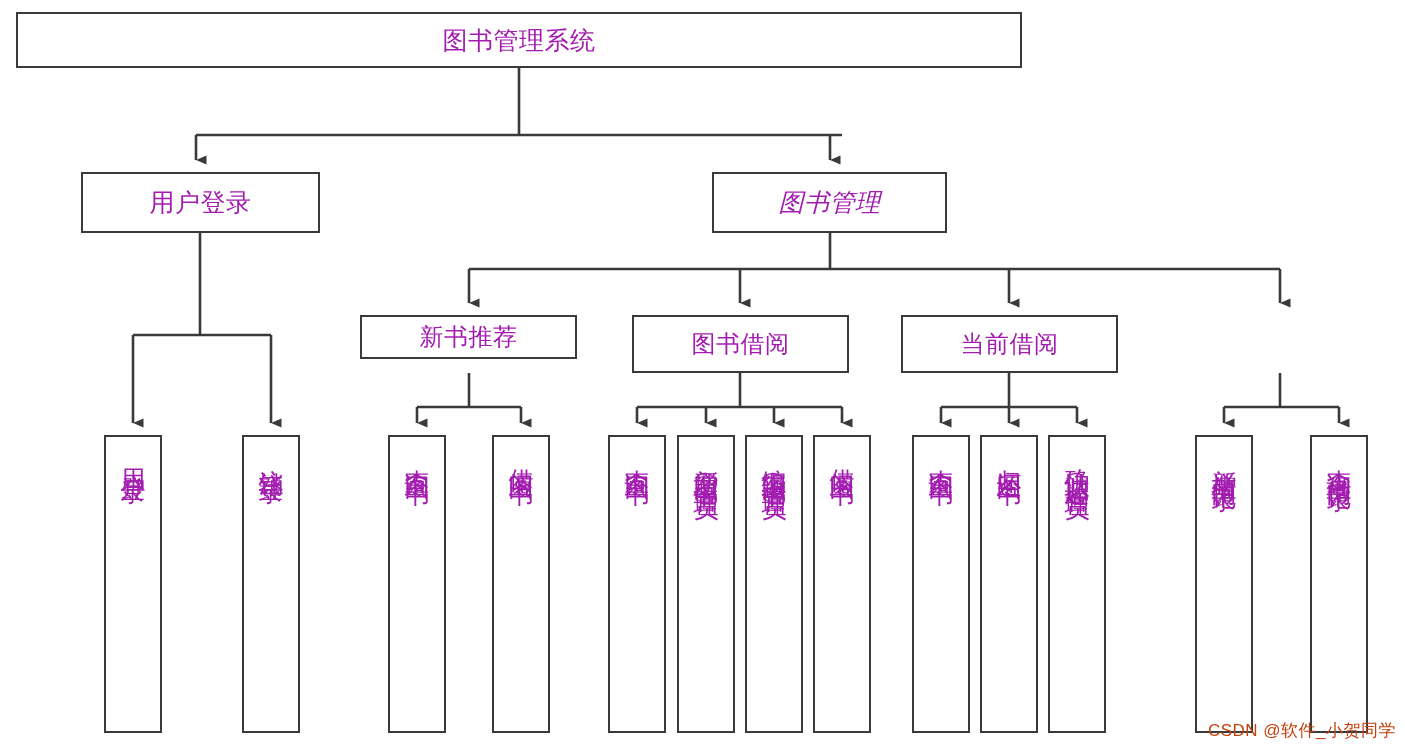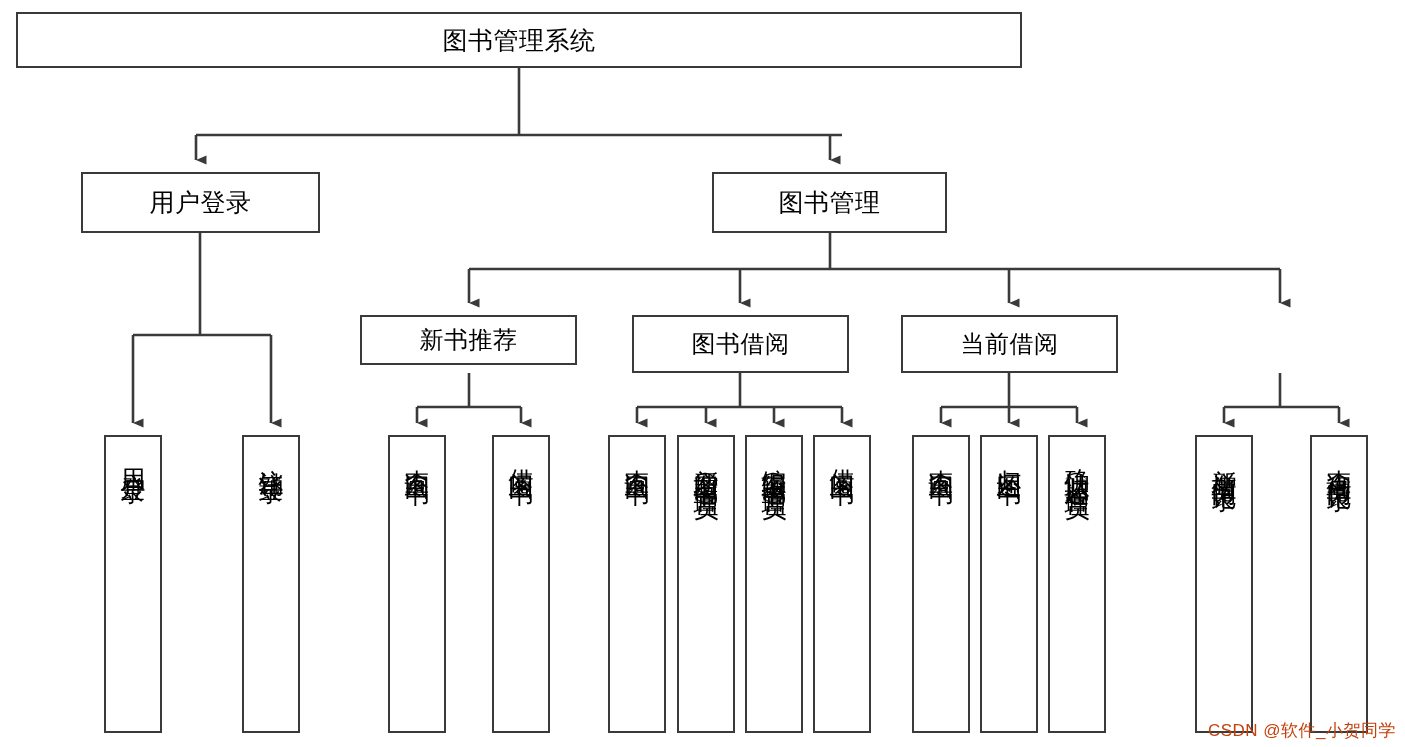--- a/index.html
+++ b/index.html
@@ -24,21 +24,21 @@
     position:absolute;
     box-sizing:border-box;
     background:#ffffff;
     border:2.5px solid #3a3a3a;
     display:flex;
     align-items:center;
     justify-content:center;
     z-index:2;
   }
   .node .lbl{
-    color:#000000;
+    color:#a21caf;
     line-height:1.05;
     text-align:center;
     white-space:nowrap;
   }
   
   .node.horiz .lbl{
     font-size:25px;
     letter-spacing:0.5px;
   }
   .node.root .lbl{font-size:25px;}
@@ -126,25 +126,25 @@
   </svg>
 
   <div class="node root horiz" style="left:16px;top:12px;width:1006px;height:56px;">
     <span class="lbl">图书管理系统</span>
   </div>
 
   <div class="node lvl2 horiz" style="left:81px;top:172px;width:239px;height:61px;">
     <span class="lbl">用户登录</span>
   </div>
 
-  <div class="node lvl2 horiz" style="left:712px;top:172px;width:235px;height:61px;">
+  <div class="node lvl2 horiz" style="left:712px;top:172px;width:235px;height:61px;font-style:italic;">
     <span class="lbl">图书管理</span>
   </div>
 
-  <div class="node lvl3 horiz" style="left:360px;top:315px;width:217px;height:50px;">
+  <div class="node lvl3 horiz" style="left:360px;top:315px;width:217px;height:44px;">
     <span class="lbl">新书推荐</span>
   </div>
 
   <div class="node lvl3 horiz" style="left:632px;top:315px;width:217px;height:58px;">
     <span class="lbl">图书借阅</span>
   </div>
 
   <div class="node lvl3 horiz" style="left:901px;top:315px;width:217px;height:58px;">
     <span class="lbl">当前借阅</span>
   </div>

